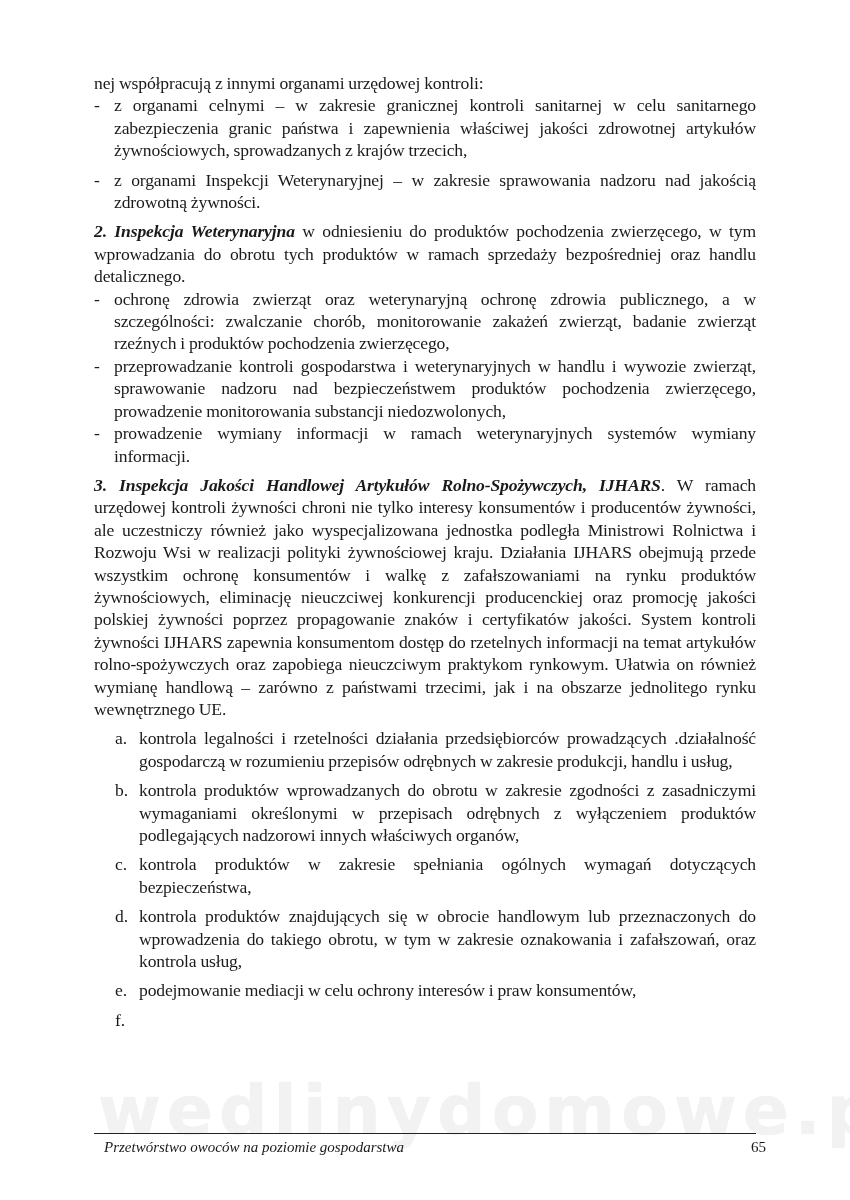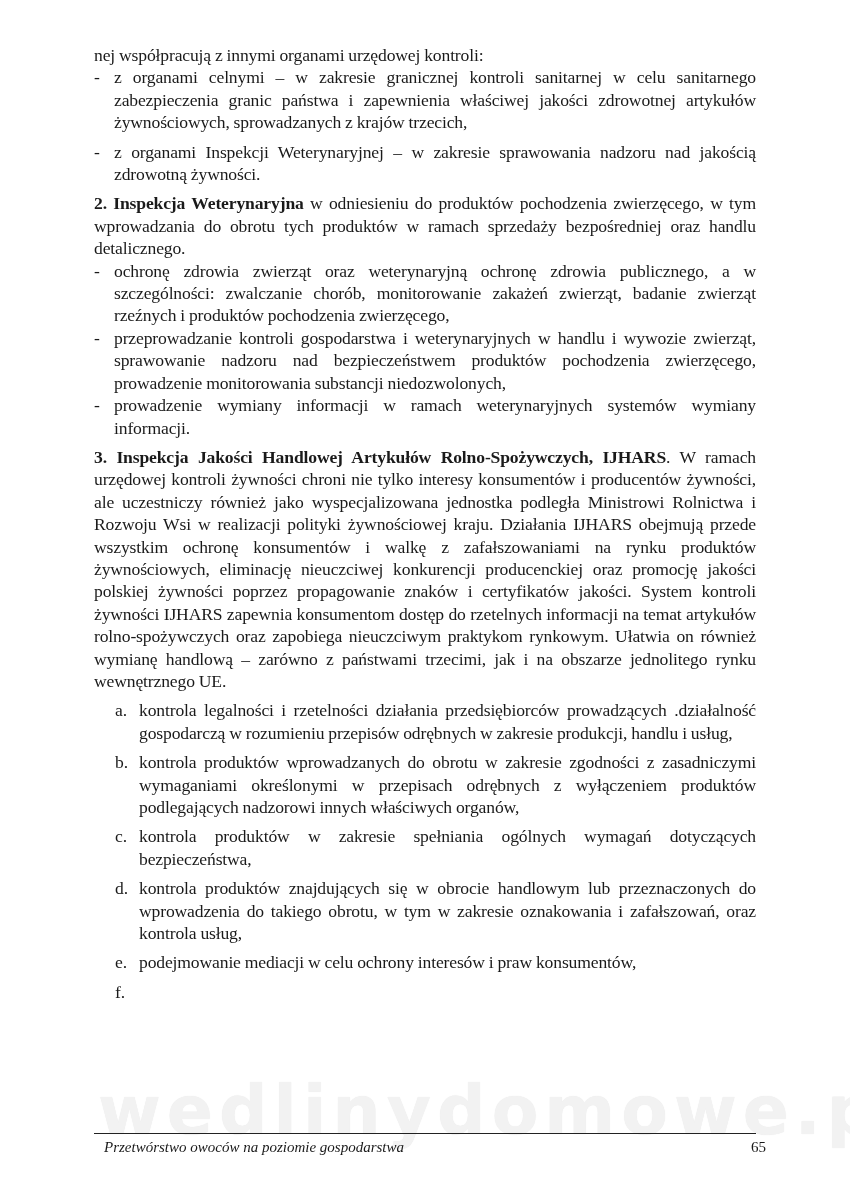--- a/index.html
+++ b/index.html
@@ -11,21 +11,21 @@
       width: 850px;
       height: 1200px;
       position: relative;
       overflow: hidden;
       font-family: "Liberation Serif", serif;
       color: #1a1a1a;
     }
     .page {
       position: absolute;
       left: 94px;
-      top: 44px;
+      top: 72px;
       width: 662px;
       font-size: 17.6px;
       line-height: 22.4px;
       text-align: justify;
       letter-spacing: -0.15px;
       word-spacing: -0.3px;
     }
     .p { margin: 0; }
     .gap { margin-top: 7px; }
     .dash-list {
@@ -51,21 +51,21 @@
     .alpha-list li {
       position: relative;
       padding-left: 45px;
       margin-top: 7px;
     }
     .alpha-list li .mark {
       position: absolute;
       left: 21px;
       top: 0;
     }
-    b { font-weight: bold; }
+    b { font-weight: bold; font-style: italic; }
     .watermark {
       position: absolute;
       left: 98px;
       top: 1080px;
       width: 660px;
       font-family: "DejaVu Sans", sans-serif;
       font-weight: bold;
       font-size: 68px;
       line-height: 62px;
       letter-spacing: 6px;

